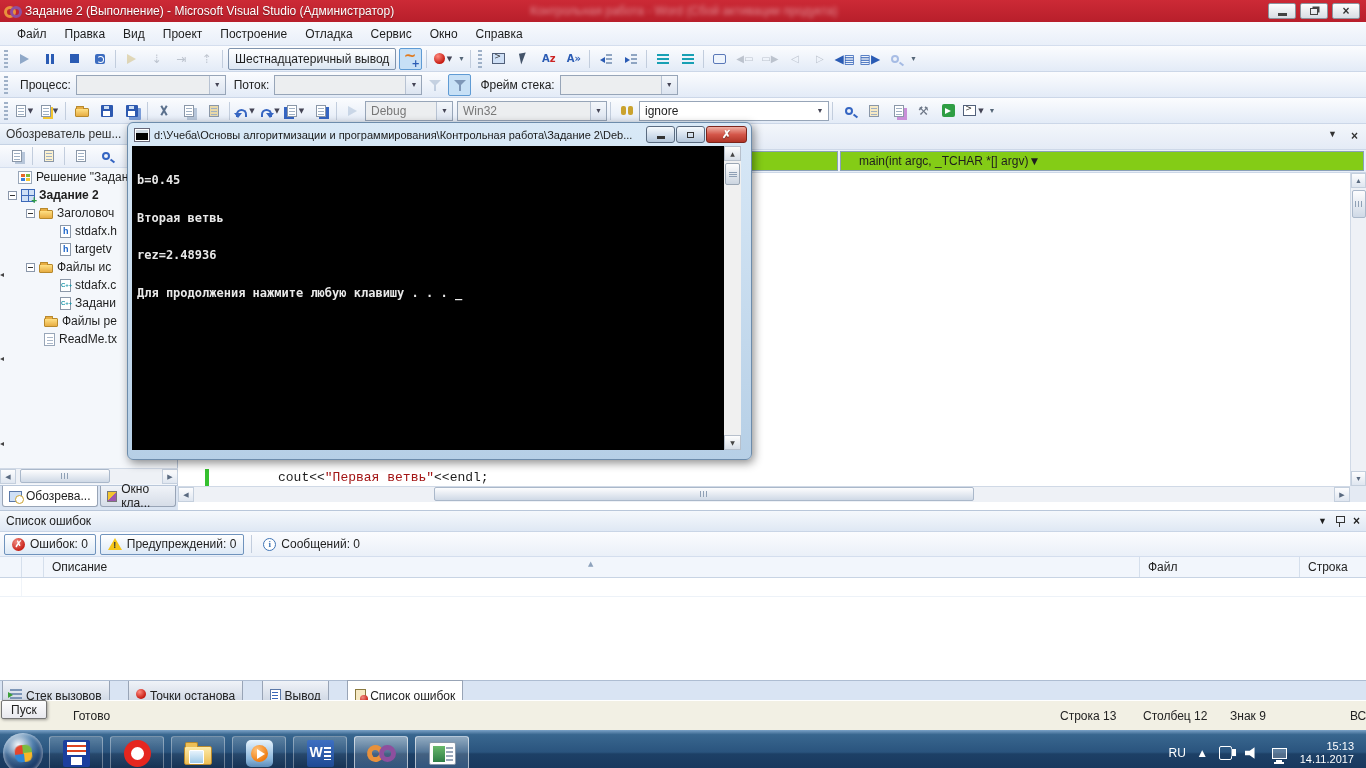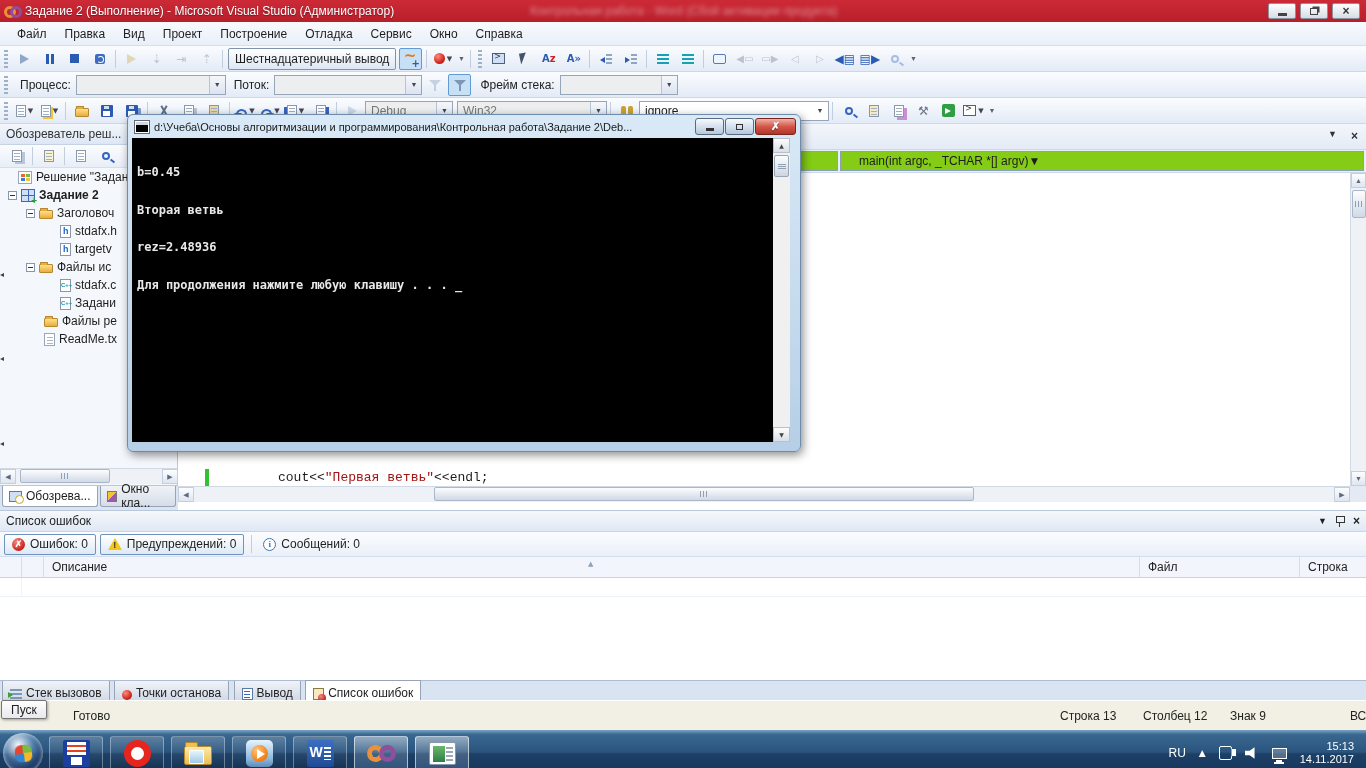--- a/index.html
+++ b/index.html
@@ -149,21 +149,21 @@
   .codeline { position:absolute; left:100px; top:297px; font-family:"Liberation Mono",monospace; font-size:13px; white-space:pre; }
   .codestr { color:#a31515; }
   .vscroll { position:absolute; right:0; top:49px; width:16px; height:313px; background:#eef1f6; border-left:1px solid #d0d9e6; }
   .editorhscroll { position:absolute; left:0; top:362px; width:1172px; height:16px; background:#eef1f6; border-top:1px solid #d0d9e6; display:flex; }
   .splitbox { position:absolute; right:0; top:362px; width:16px; height:16px; background:#e4eaf3; }
 
   
   .edgearrow { position:absolute; left:0; width:8px; height:10px; color:#444; font-size:8px; line-height:10px; font-family:"DejaVu Sans",sans-serif; }
 
   
-  #consolewin { position:absolute; left:127px; top:114px; width:674px; height:338px; z-index:50;
+  #consolewin { position:absolute; left:127px; top:122px; width:625px; height:338px; z-index:50;
     background:linear-gradient(#d9e9f7,#b6cfe6); border:1px solid #6d8cab; border-radius:6px;
     box-shadow:2px 3px 10px rgba(0,0,0,.45); }
   .ctitle { height:23px; display:flex; align-items:center; padding:0 4px 0 7px; }
   .cicon { width:14px; height:12px; background:#000; border:1px solid #fff; box-shadow:0 0 0 1px #667; margin-right:5px; position:relative; }
   .cicon::after { content:""; position:absolute; left:0; top:0; width:100%; height:3px; background:#cfd8e2; }
   .ctext { font-size:11px; color:#1a1a1a; white-space:nowrap; overflow:hidden; flex:1; }
   .cbtns { display:flex; gap:1px; margin-left:6px; }
   .cbtn { width:29px; height:17px; border:1px solid #5a6b80; border-radius:3px;
     background:linear-gradient(#f6fafd,#cfdceb 60%,#b5c8dc); display:flex; align-items:center; justify-content:center; }
   .cbtn .mingl { width:8px; height:3px; background:#333; margin-top:6px; }
@@ -200,21 +200,21 @@
   .info-ic { width:13px; height:13px; border-radius:50%; border:1px solid #3f74b5; color:#3f74b5; background:#fff;
     font-size:9px; font-weight:bold; font-family:"Liberation Serif",serif; display:flex; align-items:center; justify-content:center; }
   .elgrid { height:21px; background:#f2f6fc; border-bottom:1px solid #c8d4e4; display:flex; position:relative; }
   .elcell { border-right:1px solid #d5dfec; display:flex; align-items:center; padding-left:8px; color:#222; }
   .sortarrow { position:absolute; left:588px; top:3px; font-size:7px; color:#8ea2bc; font-family:"DejaVu Sans",sans-serif; }
   .elrow1 { height:19px; border-bottom:1px solid #edf2f8; display:flex; }
   .elrow1 .c1 { width:22px; border-right:1px solid #f0f4f9; }
 
   
   #bottomtabs { position:absolute; left:0; top:680px; width:1366px; height:20px; background:#d9e4f3; border-top:1px solid #aebdd2; padding-left:2px; }
-  .btab { height:20px; display:inline-flex; align-items:flex-end; gap:4px; padding:0 7px; margin-right:1px;
+  .btab { height:20px; display:inline-flex; align-items:flex-start; gap:4px; padding:8px 7px; margin-right:15px;
     border:1px solid #98a4b6; border-top:none; background:linear-gradient(#f0f3f8,#d2dae6); font-size:12px; color:#222; vertical-align:top; }
   .btab.active { background:#fff; height:21px; border-top:1px solid #98a4b6; margin-top:-1px; }
   .bt-callstack { width:12px; height:11px; background:repeating-linear-gradient(180deg,#7e97b8 0 2px,transparent 2px 4px); position:relative; }
   .bt-callstack::after { content:""; position:absolute; left:-2px; top:3px; border-left:5px solid #3aa03a; border-top:3px solid transparent; border-bottom:3px solid transparent; }
   .bt-output { width:11px; height:12px; background:#fff; border:1px solid #5a78a8; position:relative; }
   .bt-output::after { content:""; position:absolute; left:1px; top:2px; width:6px; height:7px;
     background:repeating-linear-gradient(180deg,#3b68b8 0 1px,transparent 1px 3px); }
   .bt-errlist { width:11px; height:12px; background:#f6e9c4; border:1px solid #8a7a40; position:relative; }
   .bt-errlist::after { content:""; position:absolute; right:-3px; bottom:-3px; width:8px; height:8px; border-radius:50%;
     background:radial-gradient(circle at 35% 30%,#f08a80,#c61b12 75%); }

